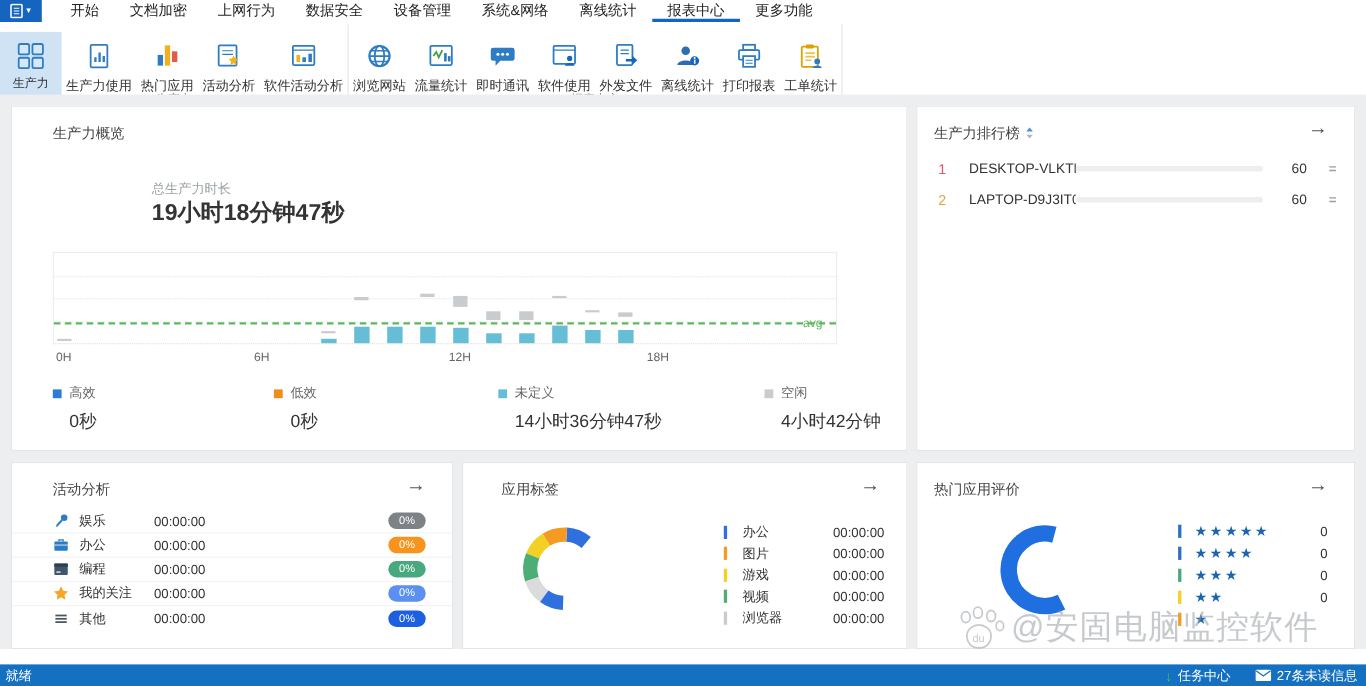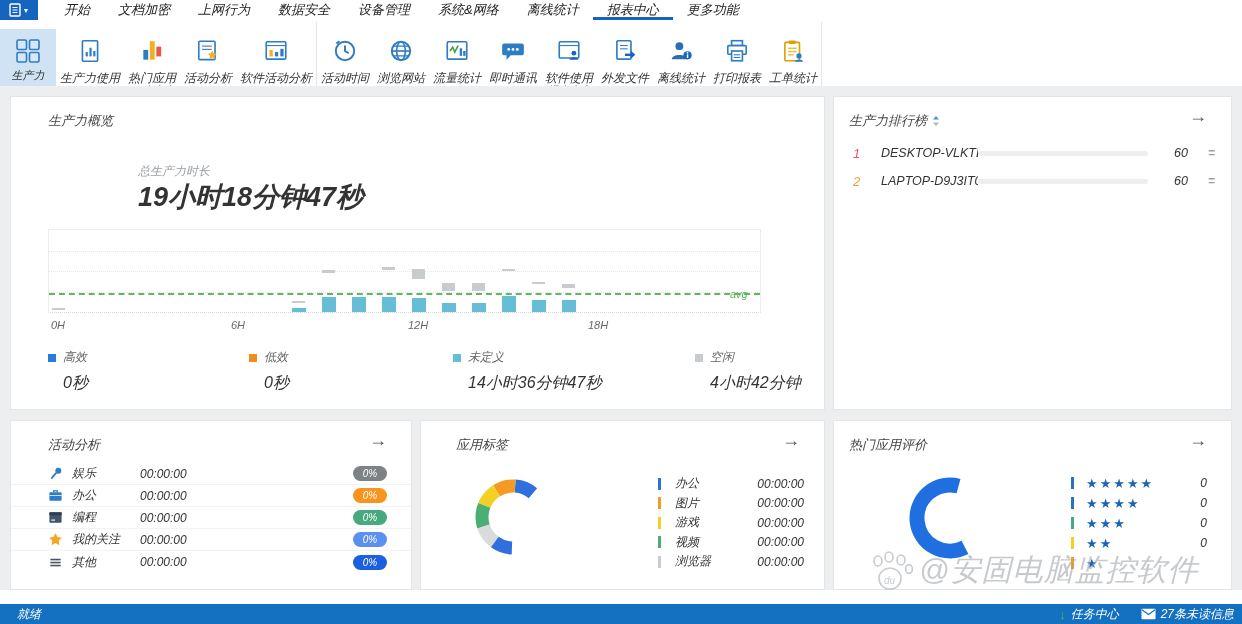--- a/index.html
+++ b/index.html
@@ -1,18 +1,18 @@
 <!DOCTYPE html>
 <html><head>
 <meta charset="utf-8">
 <style>
   * { margin:0; padding:0; box-sizing:border-box; }
   html,body { width:1242px; height:624px; overflow:hidden; background:#fff;
     font-family:"Liberation Sans","DejaVu Sans",sans-serif; color:#333; }
-  .stage { position:relative; width:1242px; height:624px; background:#fff;font-style:italic; }
+  .stage { position:relative; width:1242px; height:624px; background:#fff; }
 
   
   .menubar { position:absolute; left:0; top:0; width:1242px; height:20px; background:#fff; display:flex; align-items:stretch; }
   .appbtn { width:38px; background:#1565c0; display:flex; align-items:center; justify-content:center; gap:2px; cursor:pointer; }
   .appbtn .caret { color:#fff; font-size:7px; line-height:1; }
   .menu-items { display:flex; margin-left:12px; }
   .menu-item { padding:0 14px; font-size:13px; line-height:20px; color:#222; cursor:pointer; white-space:nowrap; }
   .menu-item.selected { box-shadow: inset 0 -3px 0 #1565c0; }
 
   
@@ -33,21 +33,21 @@
   .p2 { left:833px; top:10px;  width:399px; height:314px; }
   .p3 { left:10px;  top:334px; width:402px; height:170px; }
   .p4 { left:420px; top:334px; width:405px; height:170px; }
   .p5 { left:833px; top:334px; width:399px; height:170px; }
   .ptitle { position:absolute; left:37px; top:15px; font-size:13px; color:#444; }
   .p2 .ptitle, .p5 .ptitle { left:15px; }
   .parrow { position:absolute; right:24px; top:10px; font-size:18px; color:#555; cursor:pointer; line-height:1; }
 
   
   .total-label { position:absolute; left:127px; top:66px; font-size:12px; color:#9aa0a4; }
-  .total-value { position:absolute; left:127px; top:82px; font-size:27px; font-weight:bold; color:#333; }
+  .total-value { position:absolute; left:127px; top:82px; font-size:21px; font-weight:bold; color:#333; }
   .plot { position:absolute; left:37px; top:132px; width:713px; height:84px; border:1px solid #ededed; border-bottom:1px dotted #d9d9d9; }
   .gline { position:absolute; left:0; width:100%; height:0; border-top:1px dotted #e7e7e7; }
   .bar { position:absolute; }
   .avg-line { position:absolute; left:0; width:100%; height:0; border-top:2px dashed #5cb85c; }
   .avg-label { position:absolute; left:719px; font-size:11px; }
   .xtick { position:absolute; top:222px; transform:translateX(-50%); font-size:11px; color:#666; }
   .legend-item { position:absolute; top:252px; }
   .legend-head { display:flex; align-items:center; gap:7px; font-size:12px; color:#666; }
   .legend-swatch { width:8px; height:8px; }
   .legend-value { margin:7px 0 0 15px; font-size:16px; color:#333; }
@@ -78,21 +78,21 @@
   .tick { width:3px; height:12px; margin-right:14px; }
   .tag-label { flex:1; font-size:12px; color:#333; }
   .tag-time { font-size:12px; color:#333; }
   .rate-rows { position:absolute; left:237px; top:52px; right:24px; }
   .rate-row { display:flex; align-items:center; height:20px; }
   .stars { flex:1; font-size:13px; letter-spacing:2px; }
   .rate-count { font-size:12px; color:#333; }
 
   
   .statusbar { position:absolute; left:0; top:604px; width:1242px; height:20px; background:#1470c0; color:#fff; font-size:12px; display:flex; align-items:center; }
-  .sb-left { padding-left:17px; }
+  .sb-left { padding-left:5px; }
   .sb-right { margin-left:auto; display:flex; align-items:center; gap:6px; padding-right:8px; }
   .sb-arrow { color:#47c24e; font-weight:bold; font-size:13px; }
   .sb-group { display:flex; align-items:center; gap:5px; cursor:pointer; }
   .sb-spacer { width:10px; }
 
   
   .watermark { position:absolute; left:868px; top:550px; display:flex; align-items:flex-end; gap:5px; z-index:60; pointer-events:none; opacity:.55; }
   .wm-text { font-size:30px; color:#9aa0a4; letter-spacing:1px; white-space:nowrap; }
 </style>
 </head>
@@ -179,30 +179,20 @@
               <rect x="11" y="13" width="3" height="4" fill="#2e7cc3"></rect>
               <rect x="16" y="10" width="3" height="7" fill="#2e7cc3"></rect>
             </svg>
           </span>
         <span class="rlabel">软件活动分析</span>
       </div>
       <div class="rgroup-label">生产力</div>
     </div>
     <div class="vsep"></div>
     <div class="rgroup">
-      <div class="rbtn">
-        <span class="ricon">
-            <svg width="26" height="26" viewBox="0 0 24 24">
-              <circle cx="12" cy="12" r="8.5" fill="#fff" stroke="#2e7cc3" stroke-width="1.8"></circle>
-              <path d="M12 7v5l3.5 2" fill="none" stroke="#2e7cc3" stroke-width="1.8"></path>
-              <path d="M4 5l3-2" stroke="#2e7cc3" stroke-width="1.8"></path>
-            </svg>
-          </span>
-        <span class="rlabel">活动时间</span>
-      </div>
       <div class="rbtn">
         <span class="ricon">
             <svg width="26" height="26" viewBox="0 0 24 24">
               <circle cx="12" cy="12" r="8.5" fill="none" stroke="#2e7cc3" stroke-width="1.8"></circle>
               <ellipse cx="12" cy="12" rx="4" ry="8.5" fill="none" stroke="#2e7cc3" stroke-width="1.5"></ellipse>
               <line x1="3.5" y1="12" x2="20.5" y2="12" stroke="#2e7cc3" stroke-width="1.5"></line>
               <line x1="5" y1="7.5" x2="19" y2="7.5" stroke="#2e7cc3" stroke-width="1.2"></line>
               <line x1="5" y1="16.5" x2="19" y2="16.5" stroke="#2e7cc3" stroke-width="1.2"></line>
             </svg>
           </span>

